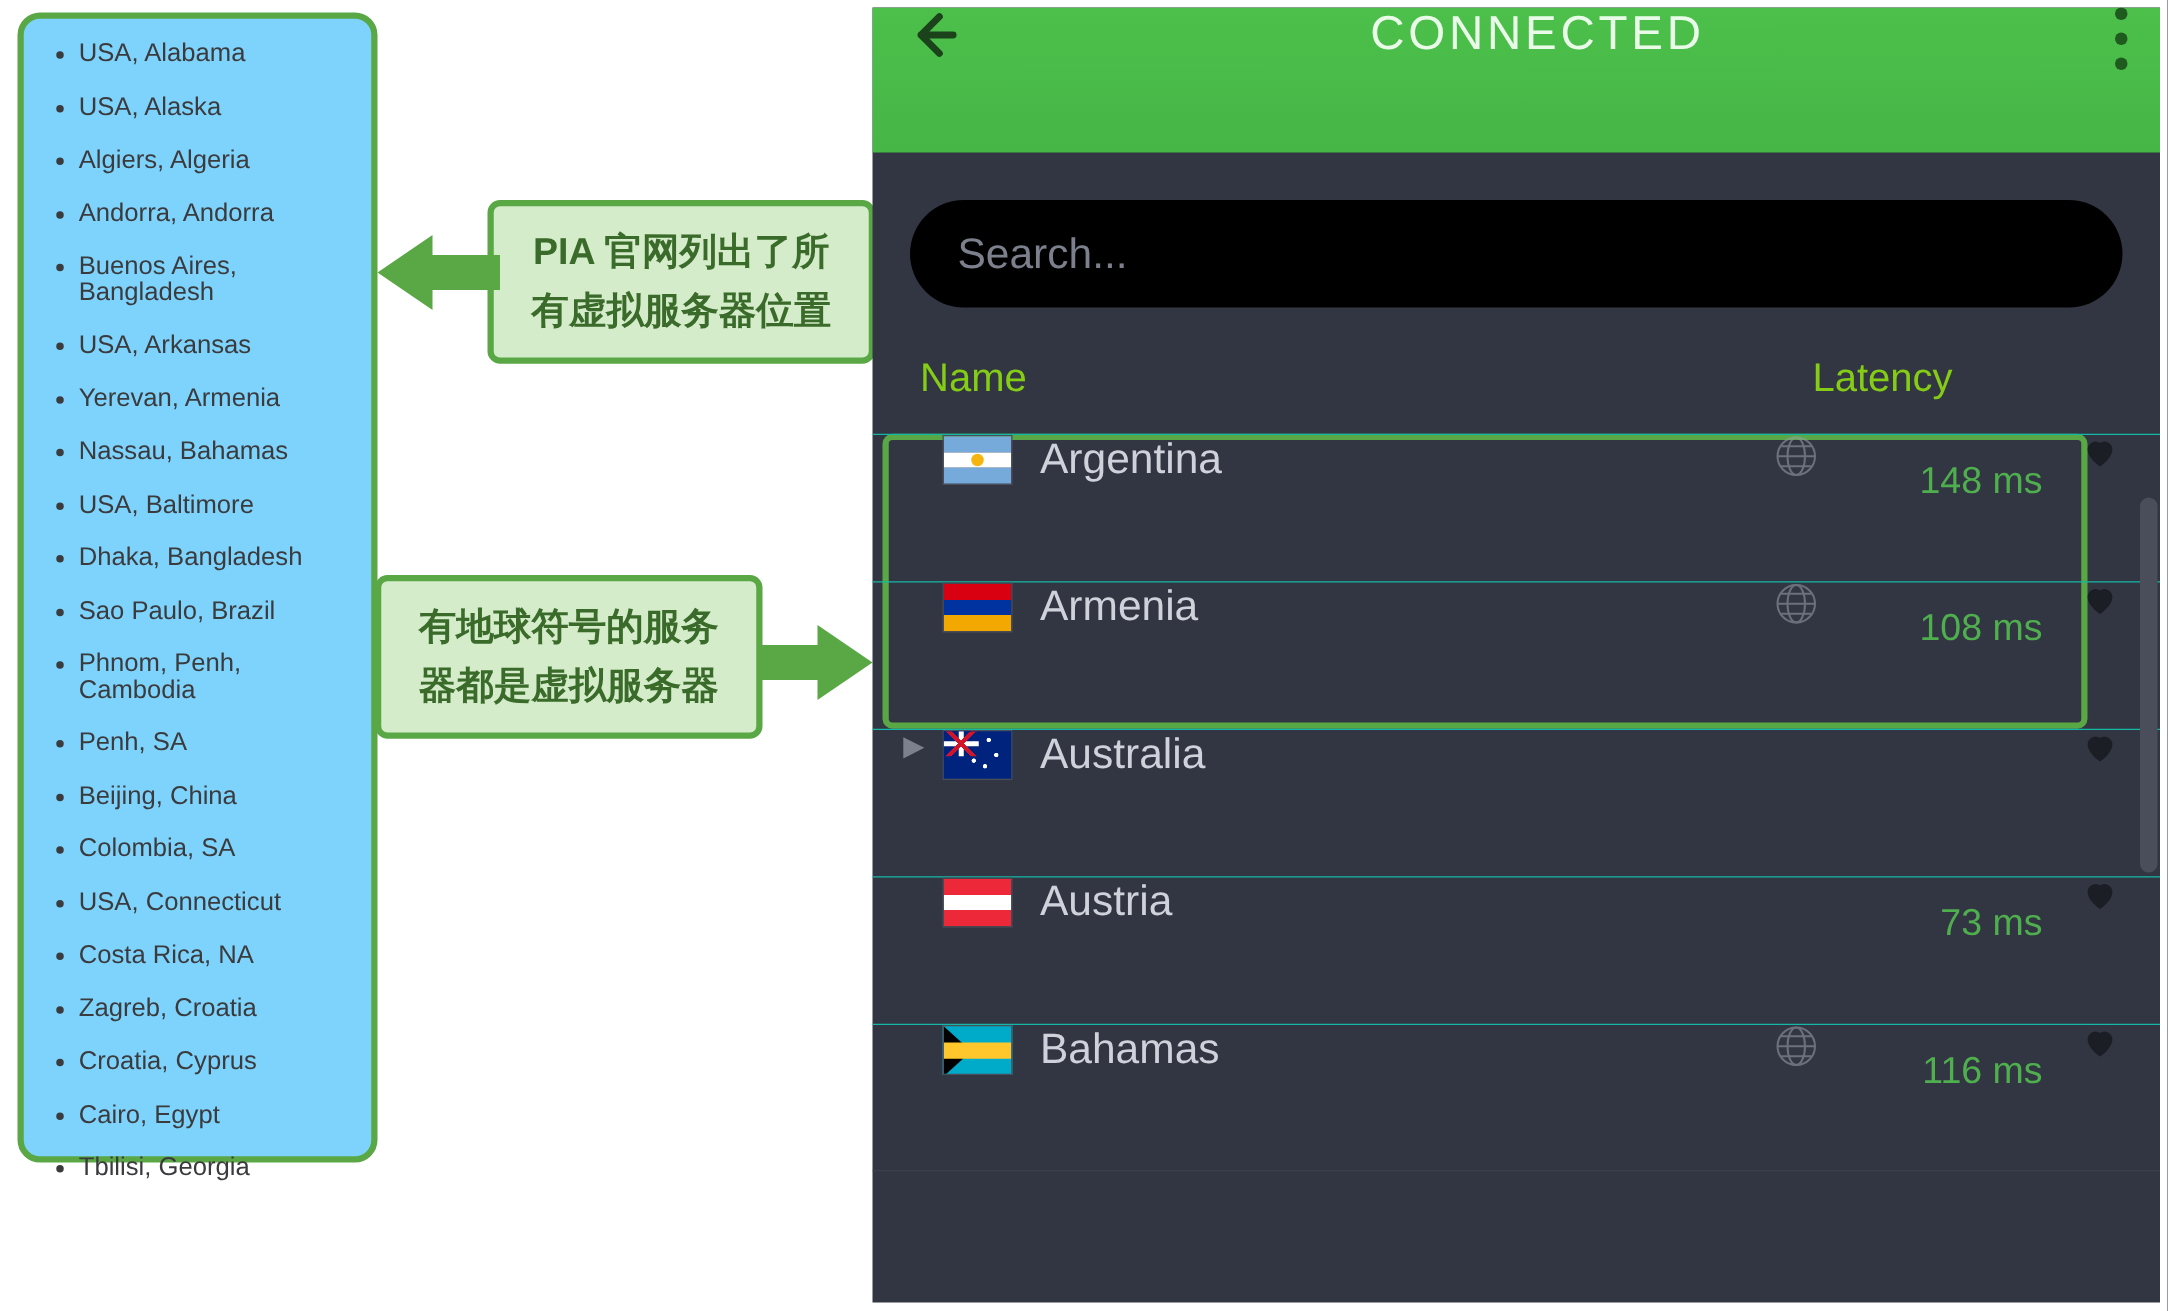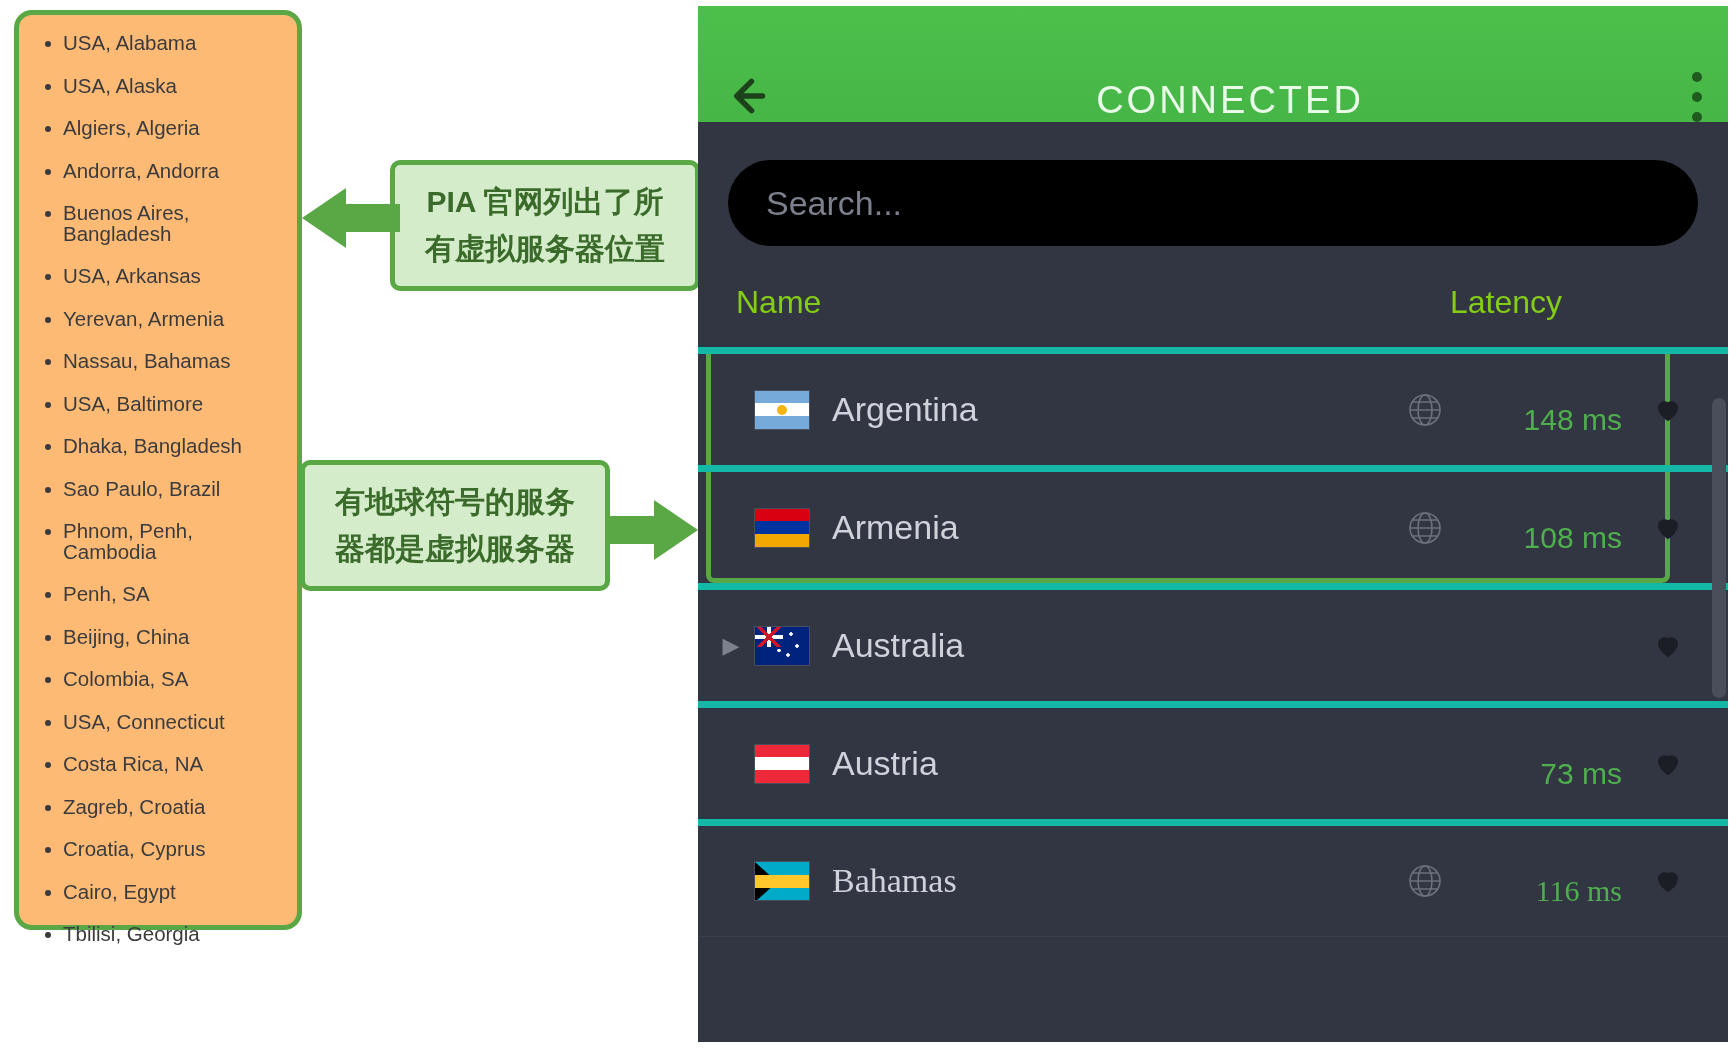--- a/index.html
+++ b/index.html
@@ -14,21 +14,21 @@
   
   .left-panel {
     position: absolute;
     left: 14px;
     top: 10px;
     width: 288px;
     height: 920px;
     border: 5px solid #59a845;
     border-radius: 18px;
     padding: 18px 14px 18px 22px;
-    background: #fdba74;
+    background: #7dd3fc;
   }
   .left-panel ul { list-style: none; }
   .left-panel li {
     position: relative;
     padding-left: 22px;
     font-size: 20.5px;
     color: #3b3b3e;
     line-height: 1.0;
     margin-bottom: 22px;
   }
@@ -97,21 +97,21 @@
     top: 6px;
     width: 1030px;
     height: 1036px;
     background: #323642;
     overflow: hidden;
   }
   .app-header {
     height: 116px;
     background: linear-gradient(#4cc04b, #46b646);
     display: flex;
-    align-items: flex-end;
+    align-items: flex-start;
     justify-content: space-between;
     padding: 0 26px;
   }
   .back-btn svg { width: 44px; height: 44px; }
   .back-btn path { stroke: #1c421b; stroke-width: 6; fill: none; stroke-linecap: round; stroke-linejoin: round; }
   .app-title {
     color: #e9fbe8;
     font-size: 38px;
     letter-spacing: 3px;
     font-weight: 400;
@@ -140,26 +140,26 @@
     color: #84cc16;
     font-size: 32px;
   }
   .list-header .col-name { flex: 1; }
   .list-header .col-lat  { width: 240px; text-align: left; }
 
   .rows { position: relative; }
   .row {
     height: 118px;
     display: flex;
-    align-items: center;
-    padding: 0 40px 0 16px;
-    border-top: 7px solid #14b8a6;
+    align-items: flex-start;
+    padding: 0 28px 0 16px;
+    border-top: 1px solid #14b8a6;
     position: relative;
   }
-  .row:last-child { border-bottom: 1px solid #3c404c; font-family: Liberation Serif, serif; }
+  .row:last-child { border-bottom: 1px solid #3c404c; }
   .expand {
     width: 34px; display:flex; justify-content:center;
     color: #7d818d; font-size: 22px;
   }
   .flag {
     width: 56px; height: 40px;
     border: 1px solid #4a4e5a;
     margin: 0 22px 0 6px;
     display: flex; flex-direction: column;
     overflow: hidden;

